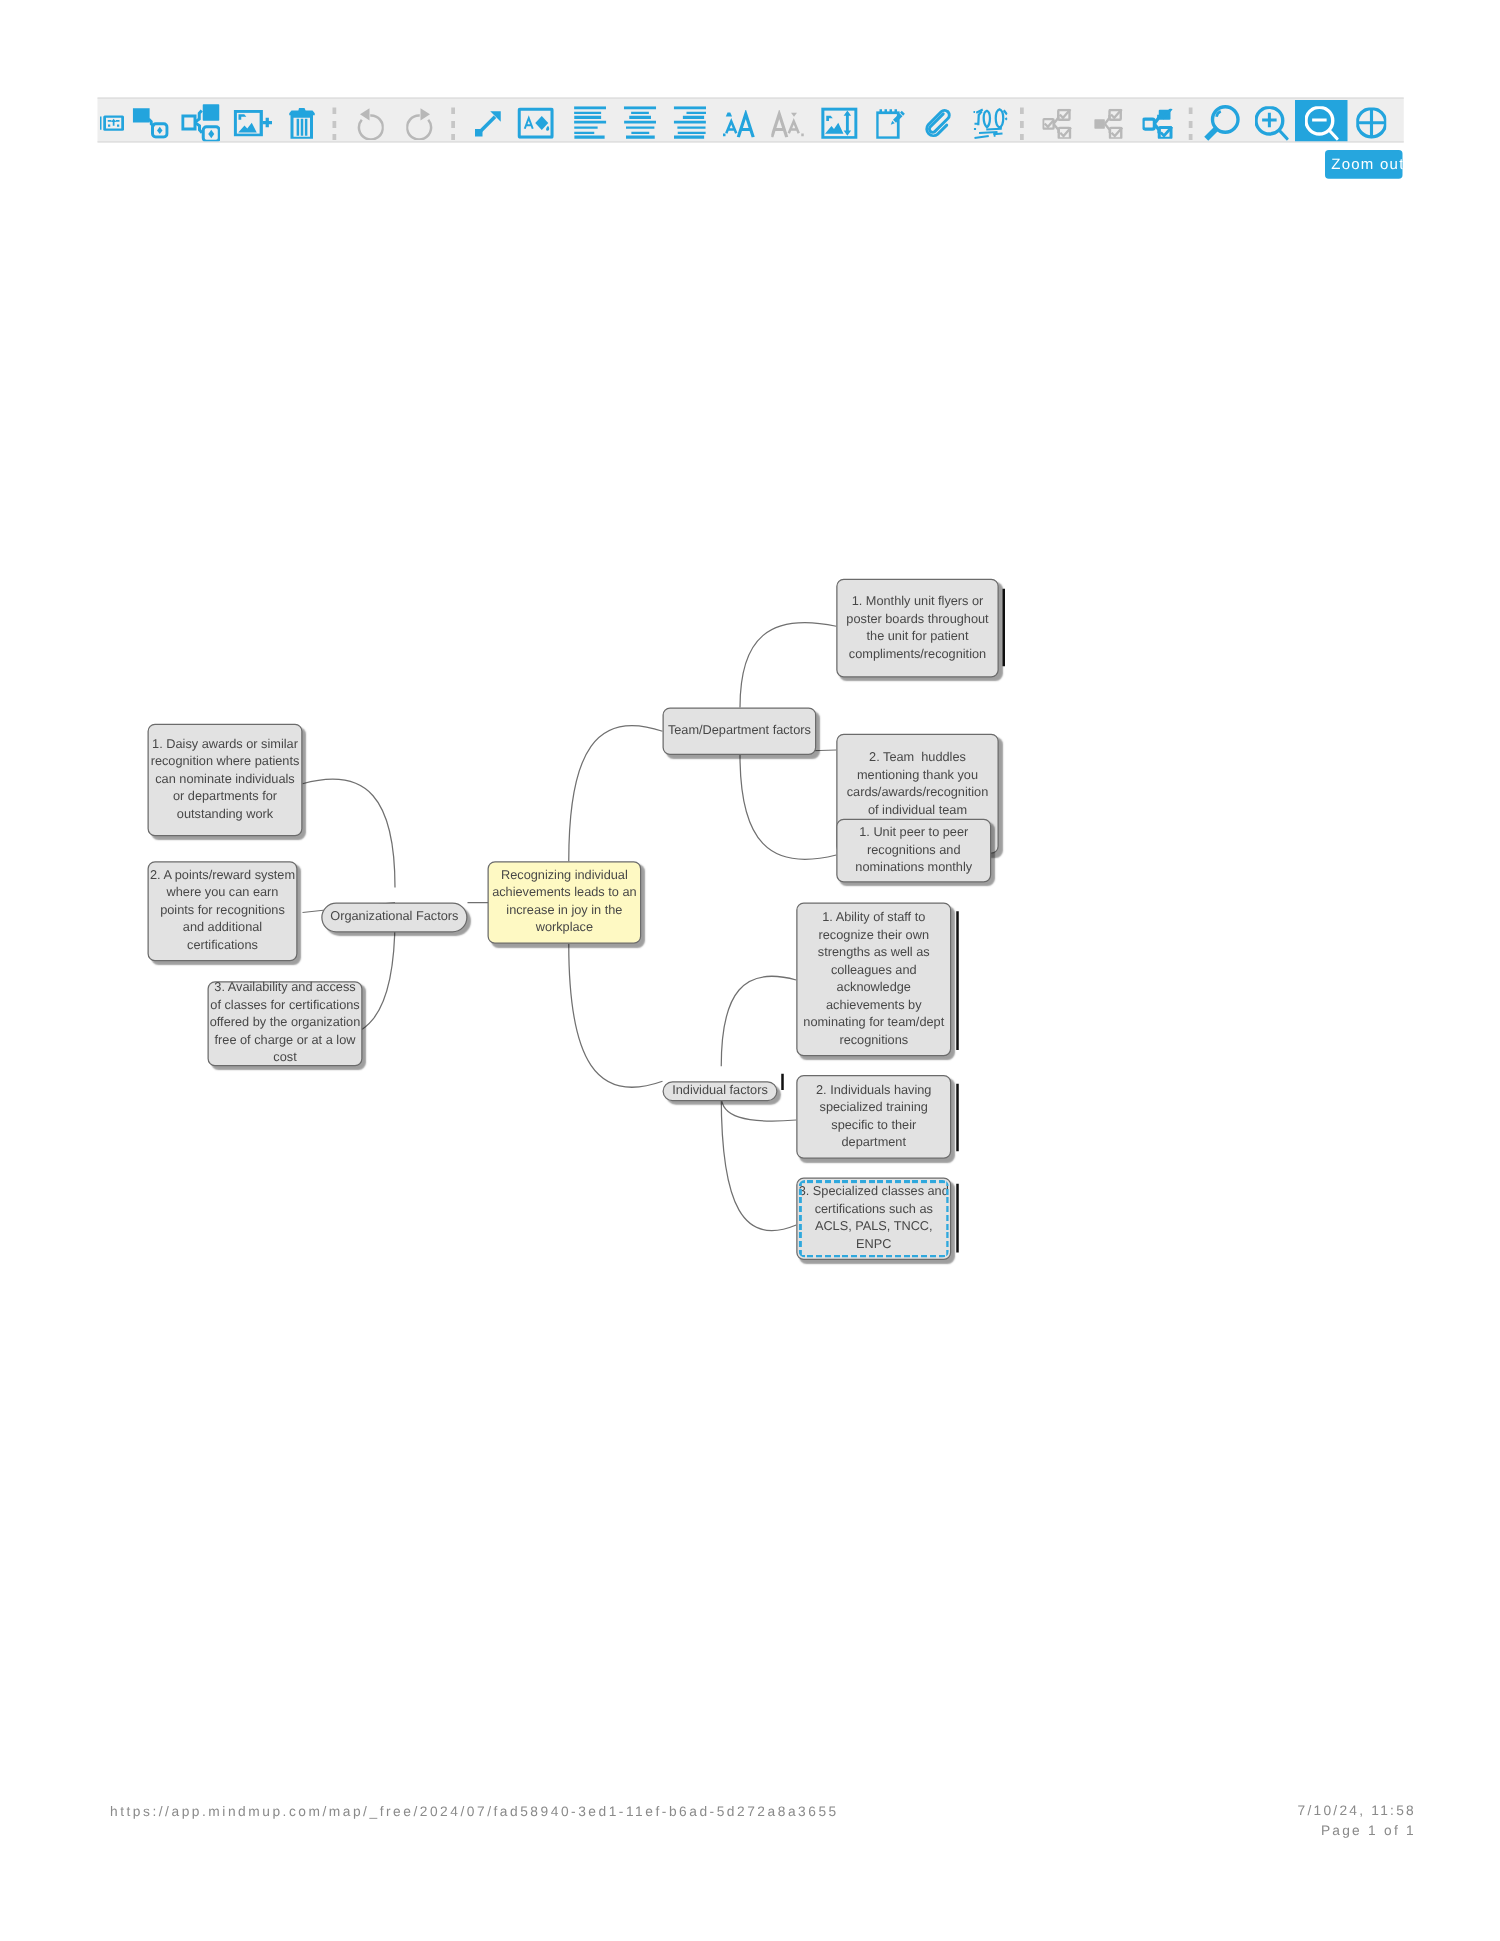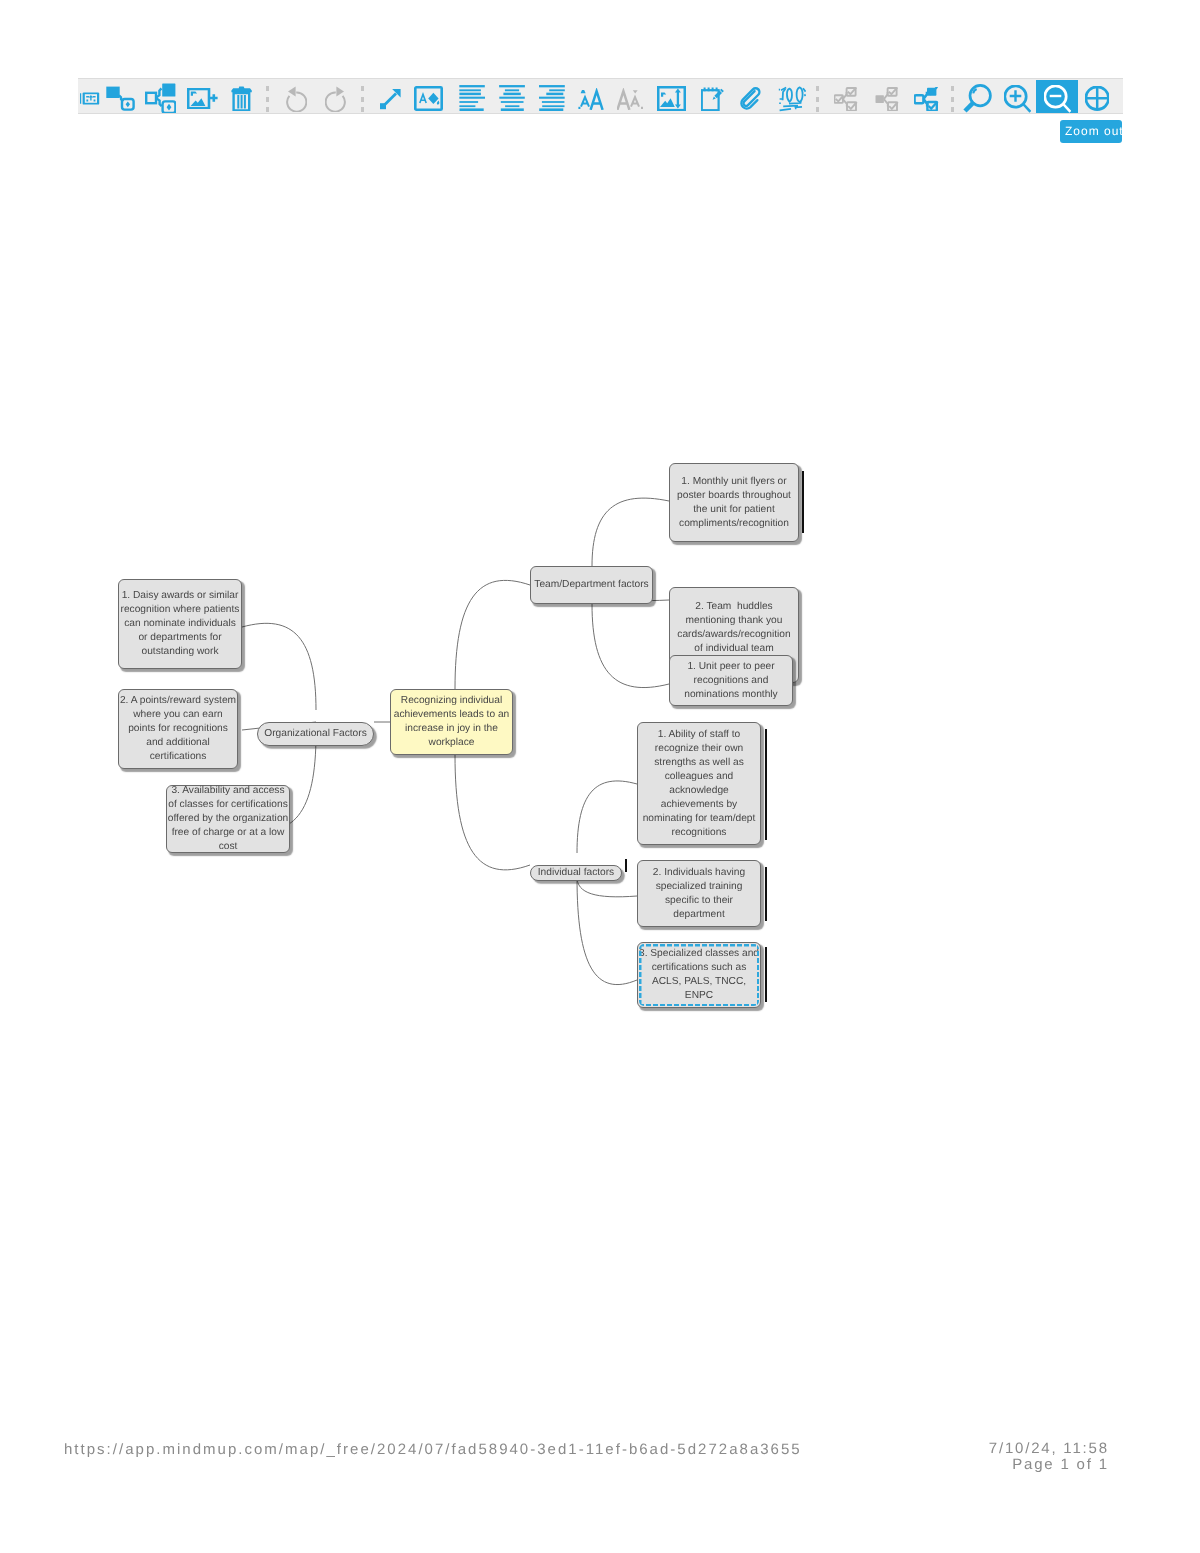--- a/index.html
+++ b/index.html
@@ -40,22 +40,22 @@
   .node.selected::after{content:"";position:absolute;left:0.6px;top:0.6px;right:0.6px;bottom:0.6px;
         pointer-events:none;border-radius:5px;
         background:
           repeating-linear-gradient(to right,#2fa8dd 0 4.8px,transparent 4.8px 7.0px) left top/100% 2.5px no-repeat,
           repeating-linear-gradient(to right,#2fa8dd 0 4.8px,transparent 4.8px 7.0px) left bottom/100% 2.5px no-repeat,
           repeating-linear-gradient(to bottom,#2fa8dd 0 4.8px,transparent 4.8px 7.0px) left top/2.5px 100% no-repeat,
           repeating-linear-gradient(to bottom,#2fa8dd 0 4.8px,transparent 4.8px 7.0px) right top/2.5px 100% no-repeat;}
   .caret{position:absolute;width:2px;background:#111;}
 
   
-  #footer{position:absolute;left:64px;top:1444px;width:1043px;height:40px;
-          font-size:15px;letter-spacing:1.9px;color:#8a8a8a;
+  #footer{position:absolute;left:88px;top:1444px;width:1043px;height:40px;
+          font-size:11px;letter-spacing:1.9px;color:#8a8a8a;
           font-family:"Liberation Sans",sans-serif;}
   #footer .left{position:absolute;left:0;top:0;line-height:12px;white-space:nowrap;letter-spacing:2.02px;}
   #footer .right{position:absolute;right:-1.8px;top:-3px;text-align:right;line-height:16px;
                  white-space:nowrap;letter-spacing:1.8px;}
 </style>
 </head>
 <body>
 
 <div id="page">
   <div id="map">

